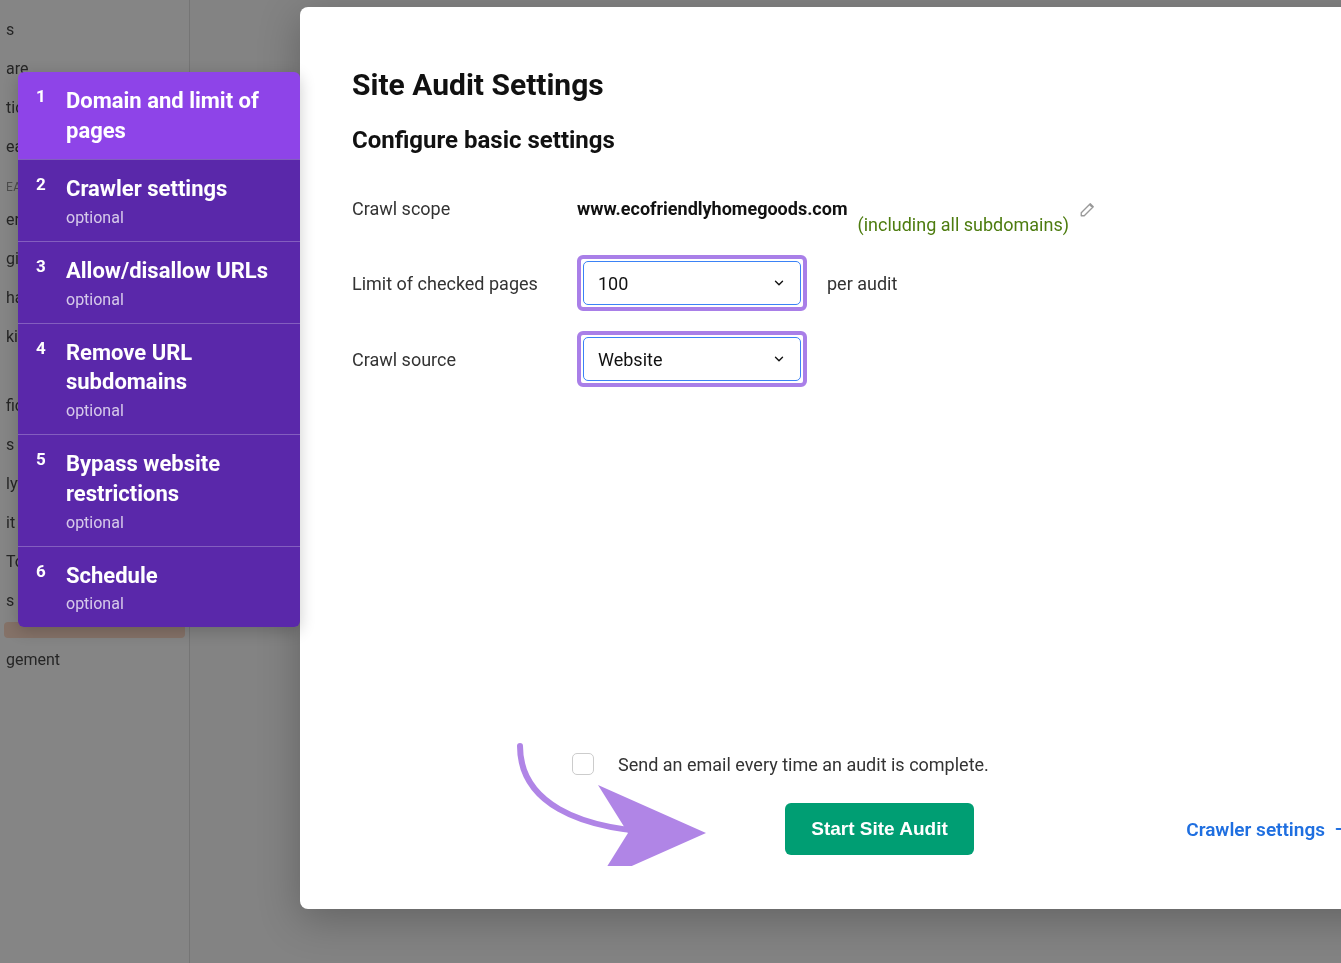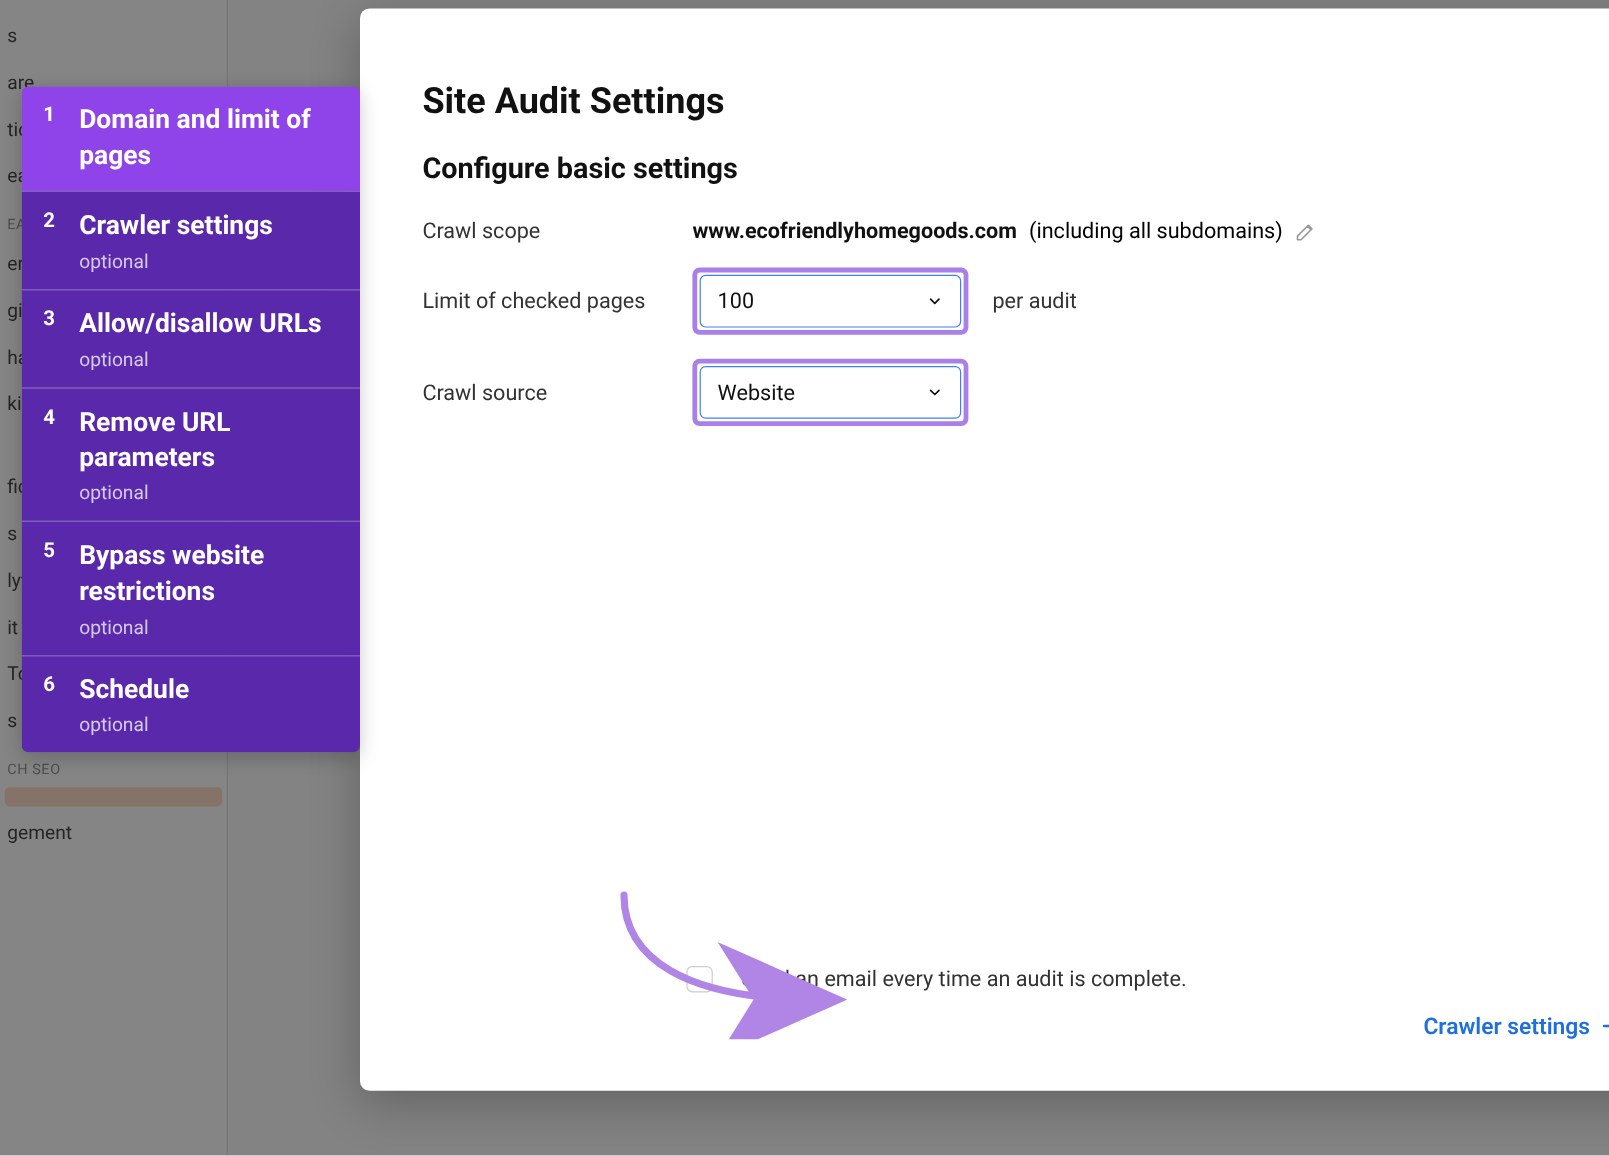--- a/index.html
+++ b/index.html
@@ -50,21 +50,21 @@
     height: 100%;
     display: flex; flex-direction: column;
   }
   .modal-title { font-size: 30px; font-weight: 700; color: #111; margin-bottom: 24px; }
   .modal-subtitle { font-size: 24px; font-weight: 700; color: #111; margin-bottom: 28px; }
 
   .form-row { display: flex; align-items: center; margin-bottom: 20px; }
   .form-label { width: 225px; font-size: 18px; color: #333; }
   .form-value { display: flex; align-items: center; gap: 10px; }
   .domain { font-size: 18px; font-weight: 700; color: #111; }
-  .subdomains { font-size: 18px; color: #000000; }
+  .subdomains { font-size: 18px; color: #4d7c0f; margin-top: 32px; }
   .edit-icon { width: 18px; height: 18px; color: #999; cursor: pointer; }
 
   .dropdown {
     border: 1px solid #3b82f6; border-radius: 5px;
     height: 44px; width: 218px;
     display: flex; align-items: center; justify-content: space-between;
     padding: 0 14px; font-size: 18px; color: #111;
     cursor: pointer;
     background: #fff;
   }
@@ -151,21 +151,20 @@
     <div class="item">gic</div>
     <div class="item">ha</div>
     <div class="item">ki</div>
     <div style="height:30px"></div>
     <div class="item">fic Insights</div>
     <div class="item">s</div>
     <div class="item">lytics</div>
     <div class="item">it</div>
     <div class="item"> Tool</div>
     <div class="item">s</div>
-    <div class="section">CH SEO</div>
     <div class="highlight"> </div>
     <div class="item">gement</div>
   </div>
   <div class="bg-main"></div>
 </div>
 
 <div class="overlay"></div>
 
 <div class="modal">
   <div class="close-btn">
@@ -218,20 +217,21 @@
         </div>
       </div>
     </div>
 
     <div class="modal-footer">
       <div class="checkbox-row">
         <div class="checkbox-box"></div>
         <div class="checkbox-label">Send an email every time an audit is complete.</div>
       </div>
       <div class="footer-actions">
+        <button class="start-btn">Start Site Audit</button>
         <a class="next-link">
           <span>Crawler settings</span>
           <svg class="arrow-right" viewBox="0 0 24 14">
               <path d="M2 7 L20 7 M14 1 L21 7 L14 13" stroke="#1f6fe0" stroke-width="2.4" fill="none" stroke-linecap="round" stroke-linejoin="round"></path>
             </svg>
         </a>
       </div>
     </div>
   </div>
 </div>
@@ -253,21 +253,21 @@
   <div class="step inactive">
     <div class="step-num">3</div>
     <div class="step-body">
       <div class="step-title">Allow/disallow URLs</div>
       <div class="step-opt">optional</div>
     </div>
   </div>
   <div class="step inactive">
     <div class="step-num">4</div>
     <div class="step-body">
-      <div class="step-title">Remove URL parameters</div>
+      <div class="step-title">Remove URL subdomains</div>
       <div class="step-opt">optional</div>
     </div>
   </div>
   <div class="step inactive">
     <div class="step-num">5</div>
     <div class="step-body">
       <div class="step-title">Bypass website restrictions</div>
       <div class="step-opt">optional</div>
     </div>
   </div>

